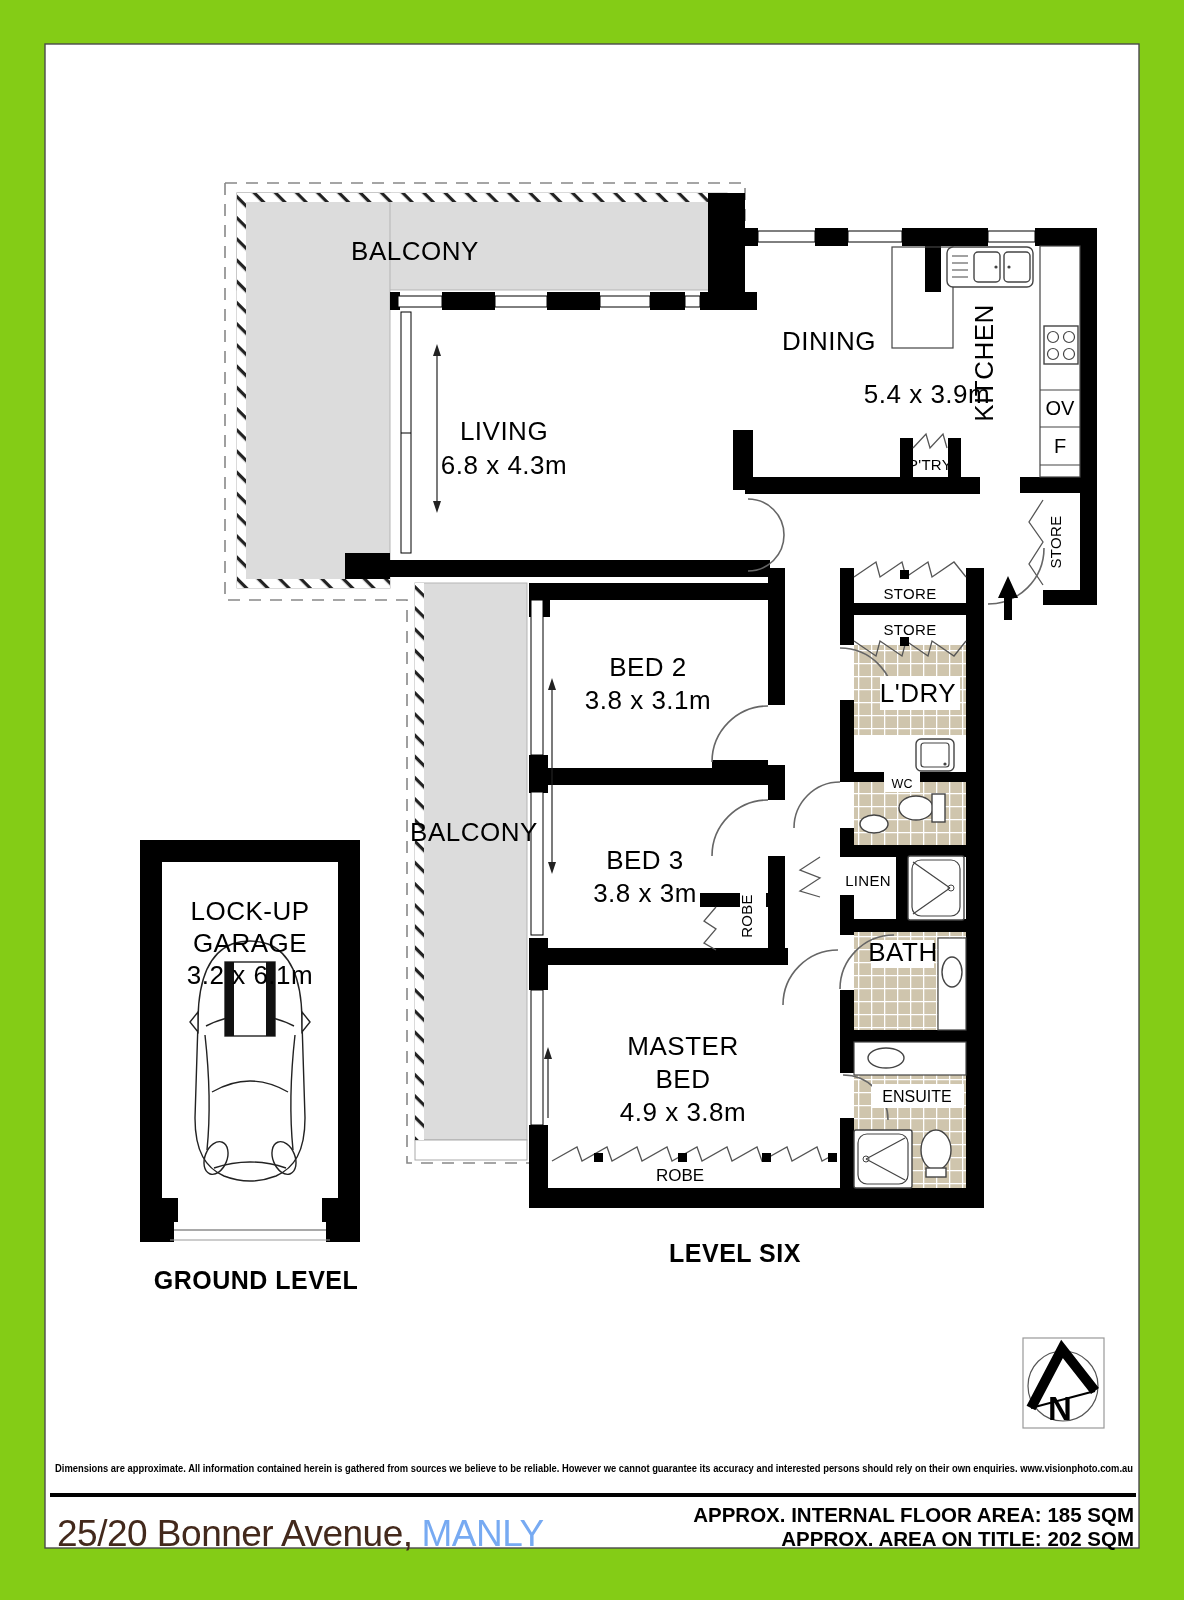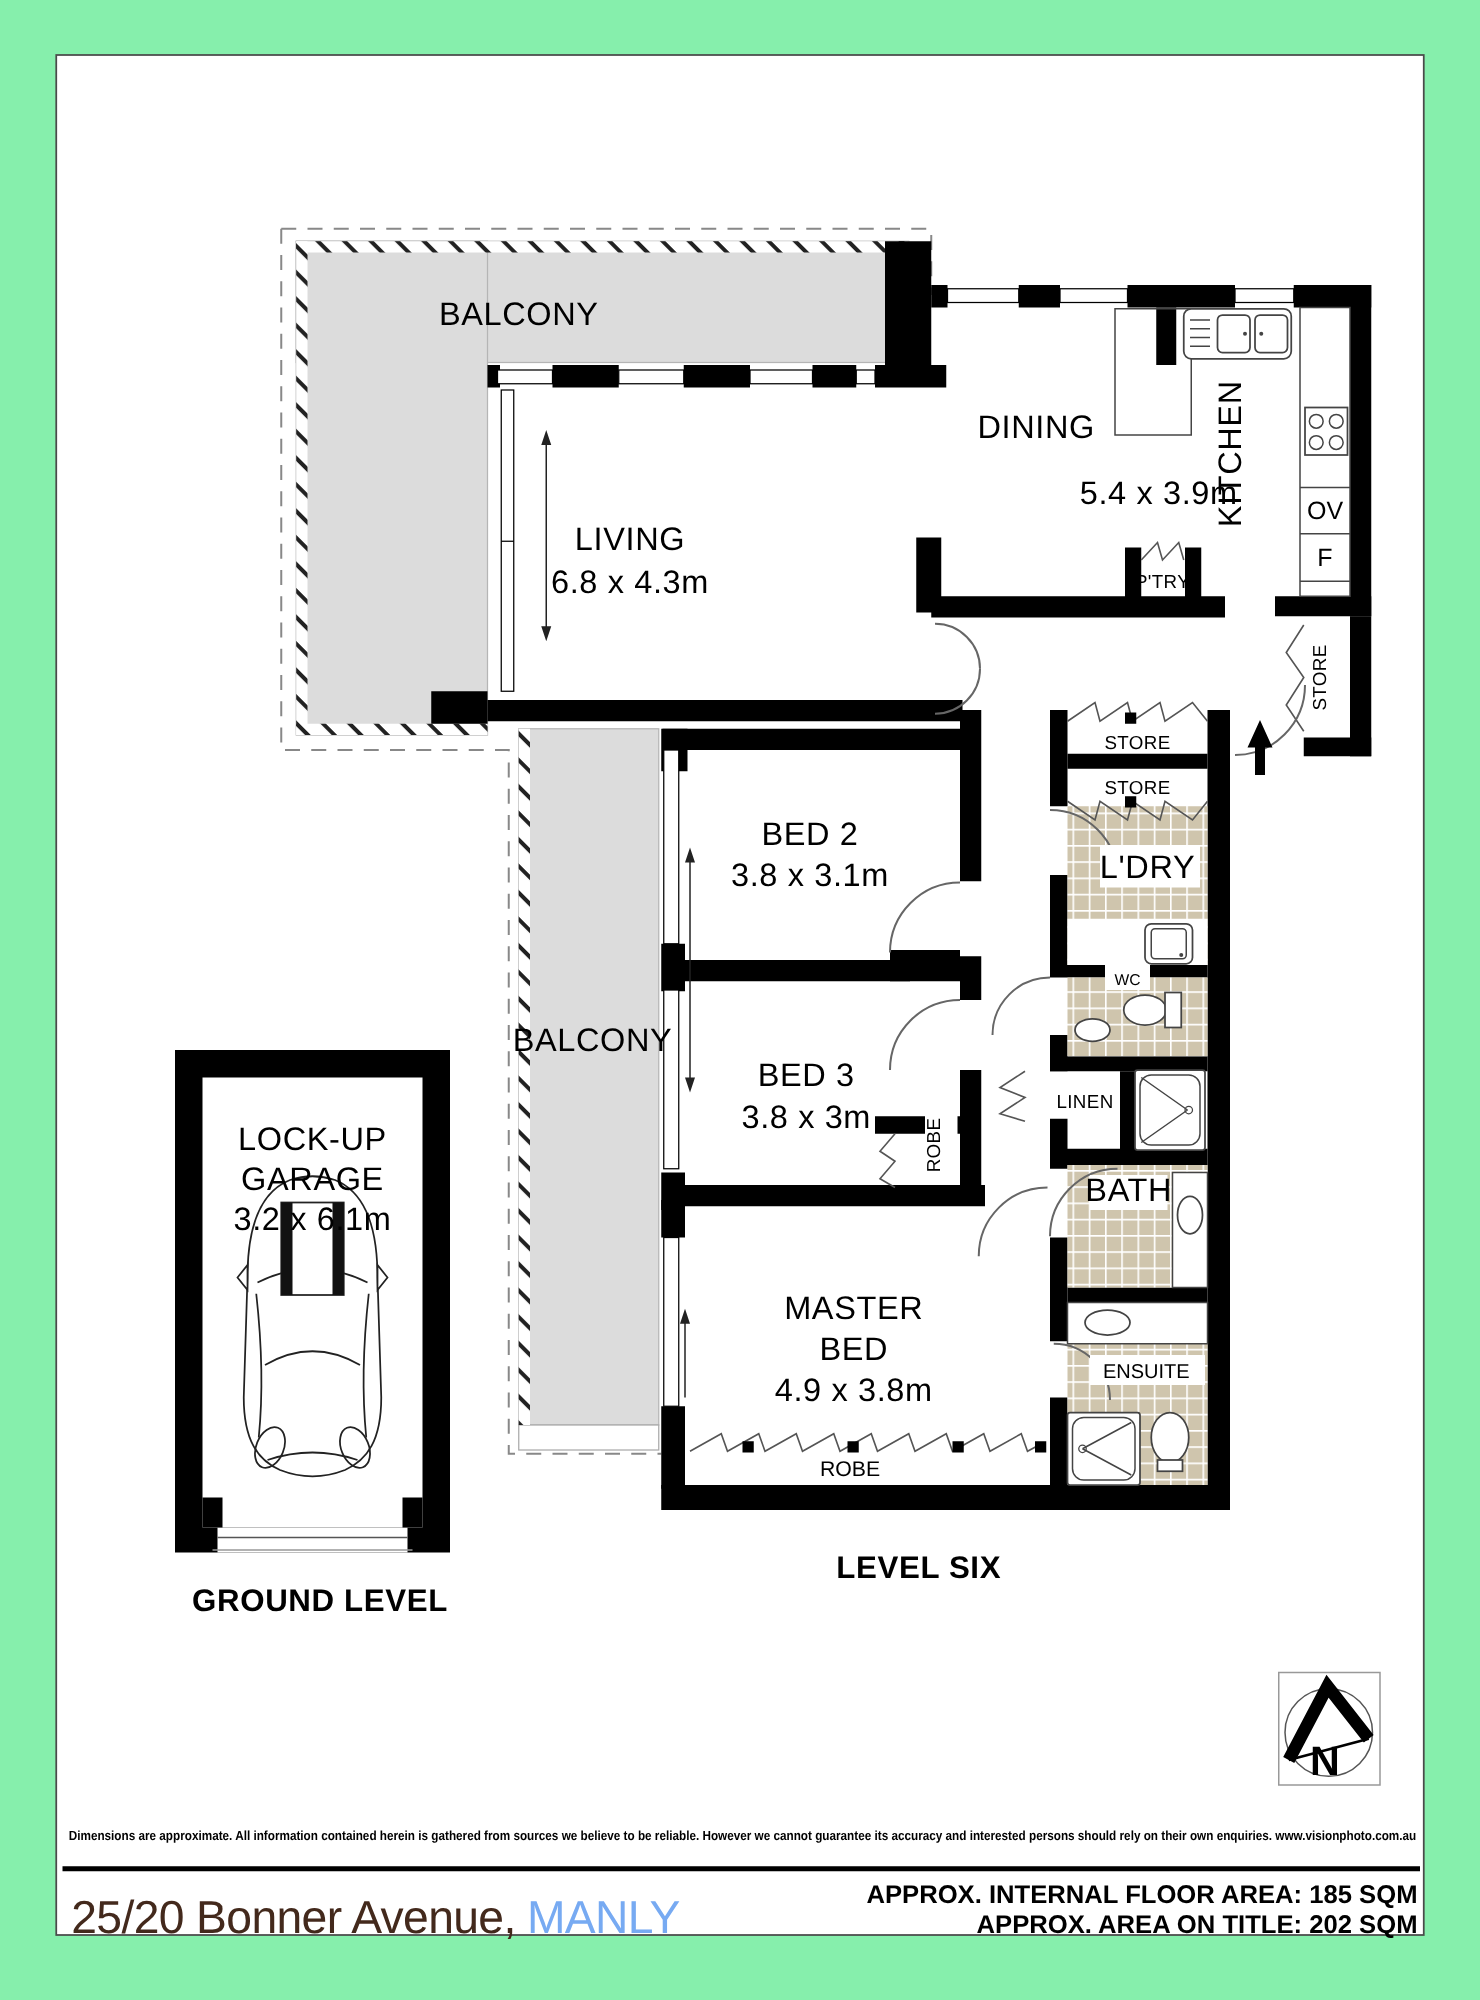--- a/index.html
+++ b/index.html
@@ -1,16 +1,16 @@
 <!DOCTYPE html>
 <html><head>
 <meta charset="utf-8">
 <style>
   html,body{margin:0;padding:0;background:#fff;}
-  #stage{position:relative;width:1184px;height:1600px;background:#86efac;overflow:hidden;}
+  #stage{position:relative;width:1184px;height:1600px;background:#84cc16;overflow:hidden;}
   svg{position:absolute;left:0;top:0;}
   text{font-family:"Liberation Sans",sans-serif;fill:#000;}
   .t-room{font-size:26px;letter-spacing:0.5px;}
   .t-small{font-size:15px;letter-spacing:0.3px;}
   .t-tiny{font-size:12.5px;}
   .t-robe{font-size:17px;}
   .t-ov{font-size:20px;}
   .t-bold{font-size:25px;font-weight:bold;letter-spacing:0.5px;}
   .t-disc{font-size:10.6px;font-weight:bold;}
   .t-addr{font-size:37px;letter-spacing:-0.5px;}

